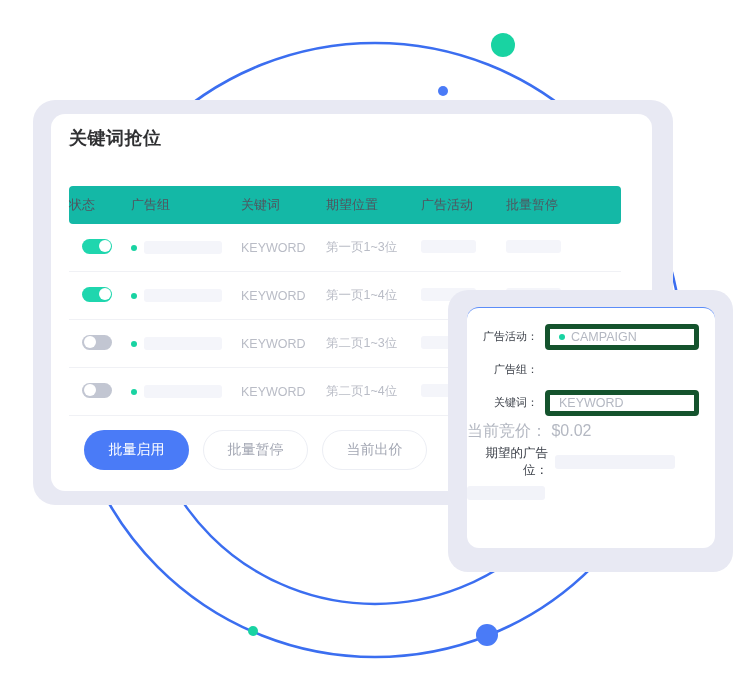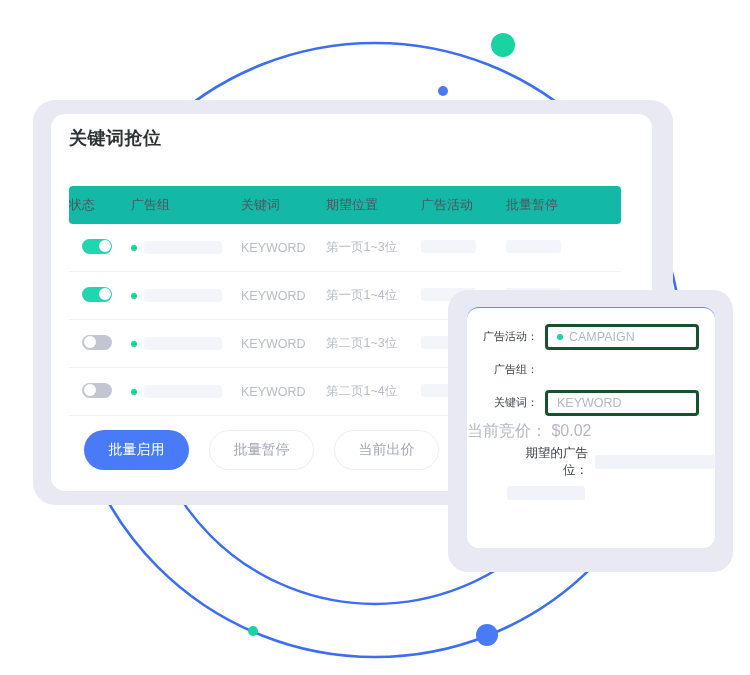--- a/index.html
+++ b/index.html
@@ -66,21 +66,21 @@
     background:#ffffff;
   }
   .toggle.on .knob{left:16.5px;}
   .dot{width:6px;height:6px;border-radius:50%;background:#19d3a2;flex:none;}
   .bar{background:#f4f5fa;border-radius:3px;height:13px;display:inline-block;}
   .bar-group{width:78px;}
   .bar-cur{width:55px;}
   .bar-bid{width:55px;}
 
   
-  #btnbar{position:absolute;left:84px;top:430px;display:flex;gap:20px;z-index:4;}
+  #btnbar{position:absolute;left:84px;top:430px;display:flex;gap:14px;z-index:4;}
   .btn{
     height:40px;min-width:105px;padding:0 18px;border-radius:20px;
     display:flex;align-items:center;justify-content:center;
     font-size:14px;box-sizing:border-box;cursor:pointer;
     font-family:"Liberation Sans","DejaVu Sans",sans-serif;
   }
   .btn-primary{background:#4a7bf7;color:#ffffff;border:none;}
   .btn-ghost{background:#ffffff;color:#a3a7b3;border:1px solid #eceef4;}
 
   
@@ -90,30 +90,30 @@
     background:#ffffff;border-radius:12px;
     border-top:1.6px solid #5b8cf8;
     box-sizing:border-box;z-index:6;
   }
   .frow{display:flex;align-items:center;margin:0 0 0 0;height:33px;}
   .flabel{
     font-size:11px;color:#3c4049;text-align:right;width:78px;flex:none;
     padding-right:7px;box-sizing:border-box;
   }
   .finput{
-    flex:1;height:26px;border:3px solid #14532d;border-radius:4px;
+    flex:1;height:26px;border:5px solid #14532d;border-radius:4px;
     display:flex;align-items:center;gap:6px;padding:0 9px;box-sizing:border-box;
     font-size:12.5px;color:#b4b8c2;margin-right:16px;
   }
   .fdot{width:6px;height:6px;border-radius:50%;background:#19d3a2;flex:none;}
   #curbid{
     text-align:left;font-size:16px;color:#b4b8c2;padding-right:18px;
     margin-top:2px;margin-bottom:4px;
   }
-  .frow2{display:flex;align-items:center;height:31px;padding-left:40px;}
+  .frow2{display:flex;align-items:center;height:31px;}
   .flabel2{
     font-size:12.5px;color:#3c4049;text-align:right;width:88px;flex:none;
     padding-right:7px;box-sizing:border-box;
   }
   .fbar{background:#f2f3f9;border-radius:3px;height:14px;}
 </style>
 </head>
 <body>
 
 <div id="stage">

